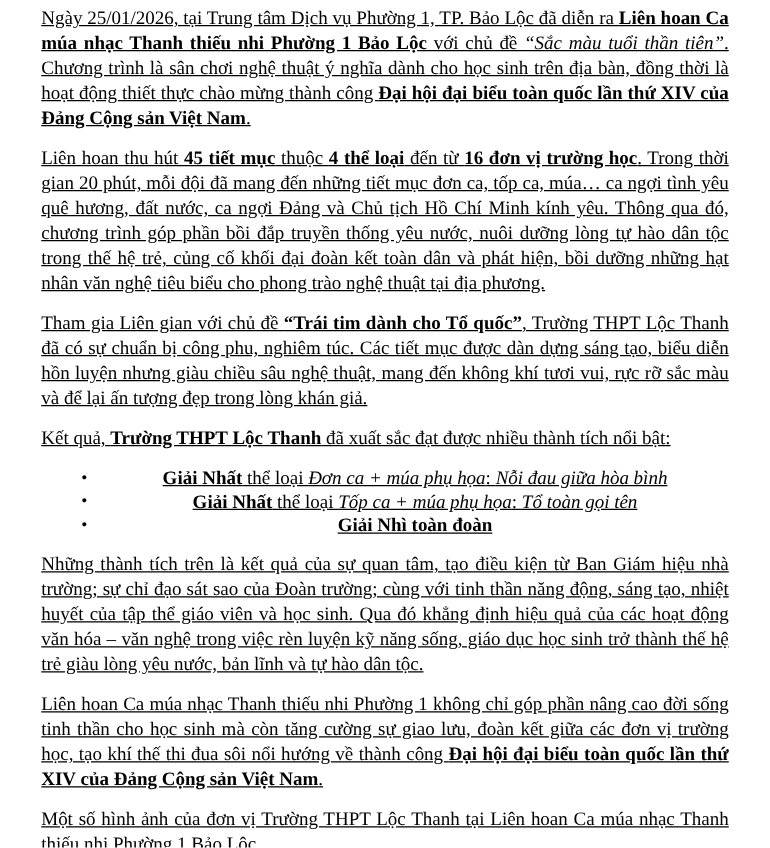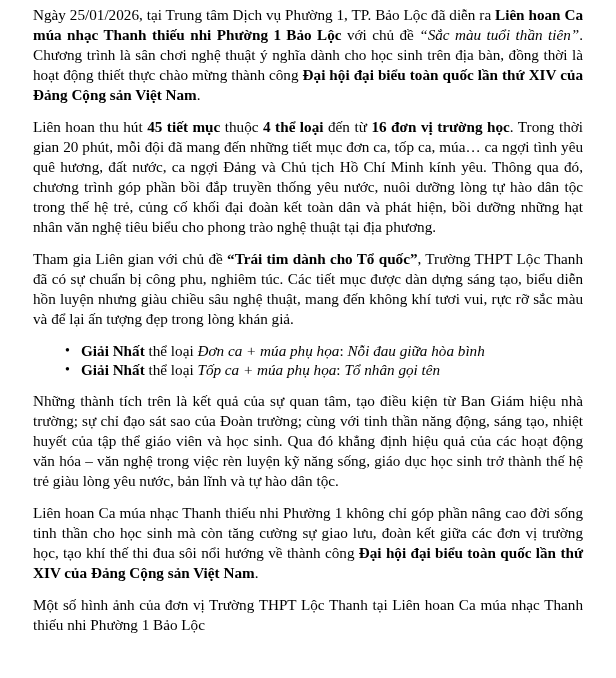--- a/index.html
+++ b/index.html
@@ -20,35 +20,37 @@
     width: 616px;
     padding: 5px 33px 0 33px;
   }
   p.para {
     margin: 0 0 12px 0;
     font-size: 15.2px;
     line-height: 20px;
     text-align: justify;
     text-justify: inter-word;
     hyphens: none;
+    text-decoration: underline;
   }
   p.para:last-child {
     margin-bottom: 0;
   }
   ul.awards {
     margin: 0 0 12px 0;
     padding: 0 0 0 32px;
     list-style: none;
   }
   ul.awards li {
     position: relative;
     font-size: 15.2px;
     line-height: 19px;
-    text-align: left;
+    text-align: center;
     padding-left: 16px;
+    text-decoration: underline;
   }
   ul.awards li::before {
     content: "\2022";
     position: absolute;
     left: 0;
     top: 0;
     font-size: 14px;
     line-height: 19px;
   }
   b, .b { font-weight: bold; }
@@ -64,27 +66,33 @@
   </p>
 
   <p class="para">
     <span>Liên hoan thu hút </span><b>45 tiết mục</b><span> thuộc </span><b>4 thể loại</b><span> đến từ </span><b>16 đơn vị trường học</b><span>. Trong thời gian 20 phút, mỗi đội đã mang đến những tiết mục đơn ca, tốp ca, múa… ca ngợi tình yêu quê hương, đất nước, ca ngợi Đảng và Chủ tịch Hồ Chí Minh kính yêu. Thông qua đó, chương trình góp phần bồi đắp truyền thống yêu nước, nuôi dưỡng lòng tự hào dân tộc trong thế hệ trẻ, củng cố khối đại đoàn kết toàn dân và phát hiện, bồi dưỡng những hạt nhân văn nghệ tiêu biểu cho phong trào nghệ thuật tại địa phương.</span>
   </p>
 
   <p class="para">
     <span>Tham gia Liên gian với chủ đề </span><b>“Trái tim dành cho Tổ quốc”</b><span>, Trường THPT Lộc Thanh đã có sự chuẩn bị công phu, nghiêm túc. Các tiết mục được dàn dựng sáng tạo, biểu diễn hồn luyện nhưng giàu chiều sâu nghệ thuật, mang đến không khí tươi vui, rực rỡ sắc màu và để lại ấn tượng đẹp trong lòng khán giả.</span>
   </p>
 
+  <p class="para">
+    <span>Kết quả, </span><b>Trường THPT Lộc Thanh</b><span> đã xuất sắc đạt được nhiều thành tích nổi bật:</span>
+  </p>
 
   <ul class="awards">
     <li>
       <b>Giải Nhất</b><span> thể loại </span><i>Đơn ca + múa phụ họa</i><span>: </span><i>Nỗi đau giữa hòa bình</i>
     </li>
     <li>
-      <b>Giải Nhất</b><span> thể loại </span><i>Tốp ca + múa phụ họa</i><span>: </span><i>Tổ nhân gọi tên</i>
+      <b>Giải Nhất</b><span> thể loại </span><i>Tốp ca + múa phụ họa</i><span>: </span><i>Tổ toàn gọi tên</i>
+    </li>
+    <li>
+      <b>Giải Nhì toàn đoàn</b><span></span><i></i><span></span><i></i>
     </li>
   </ul>
 
   <p class="para">Những thành tích trên là kết quả của sự quan tâm, tạo điều kiện từ Ban Giám hiệu nhà trường; sự chỉ đạo sát sao của Đoàn trường; cùng với tinh thần năng động, sáng tạo, nhiệt huyết của tập thể giáo viên và học sinh. Qua đó khẳng định hiệu quả của các hoạt động văn hóa – văn nghệ trong việc rèn luyện kỹ năng sống, giáo dục học sinh trở thành thế hệ trẻ giàu lòng yêu nước, bản lĩnh và tự hào dân tộc.</p>
 
   <p class="para">
     <span>Liên hoan Ca múa nhạc Thanh thiếu nhi Phường 1 không chỉ góp phần nâng cao đời sống tinh thần cho học sinh mà còn tăng cường sự giao lưu, đoàn kết giữa các đơn vị trường học, tạo khí thế thi đua sôi nổi hướng về thành công </span><b>Đại hội đại biểu toàn quốc lần thứ XIV của Đảng Cộng sản Việt Nam</b><span>.</span>
   </p>
 
   <p class="para">Một số hình ảnh của đơn vị Trường THPT Lộc Thanh tại Liên hoan Ca múa nhạc Thanh thiếu nhi Phường 1 Bảo Lộc</p>

